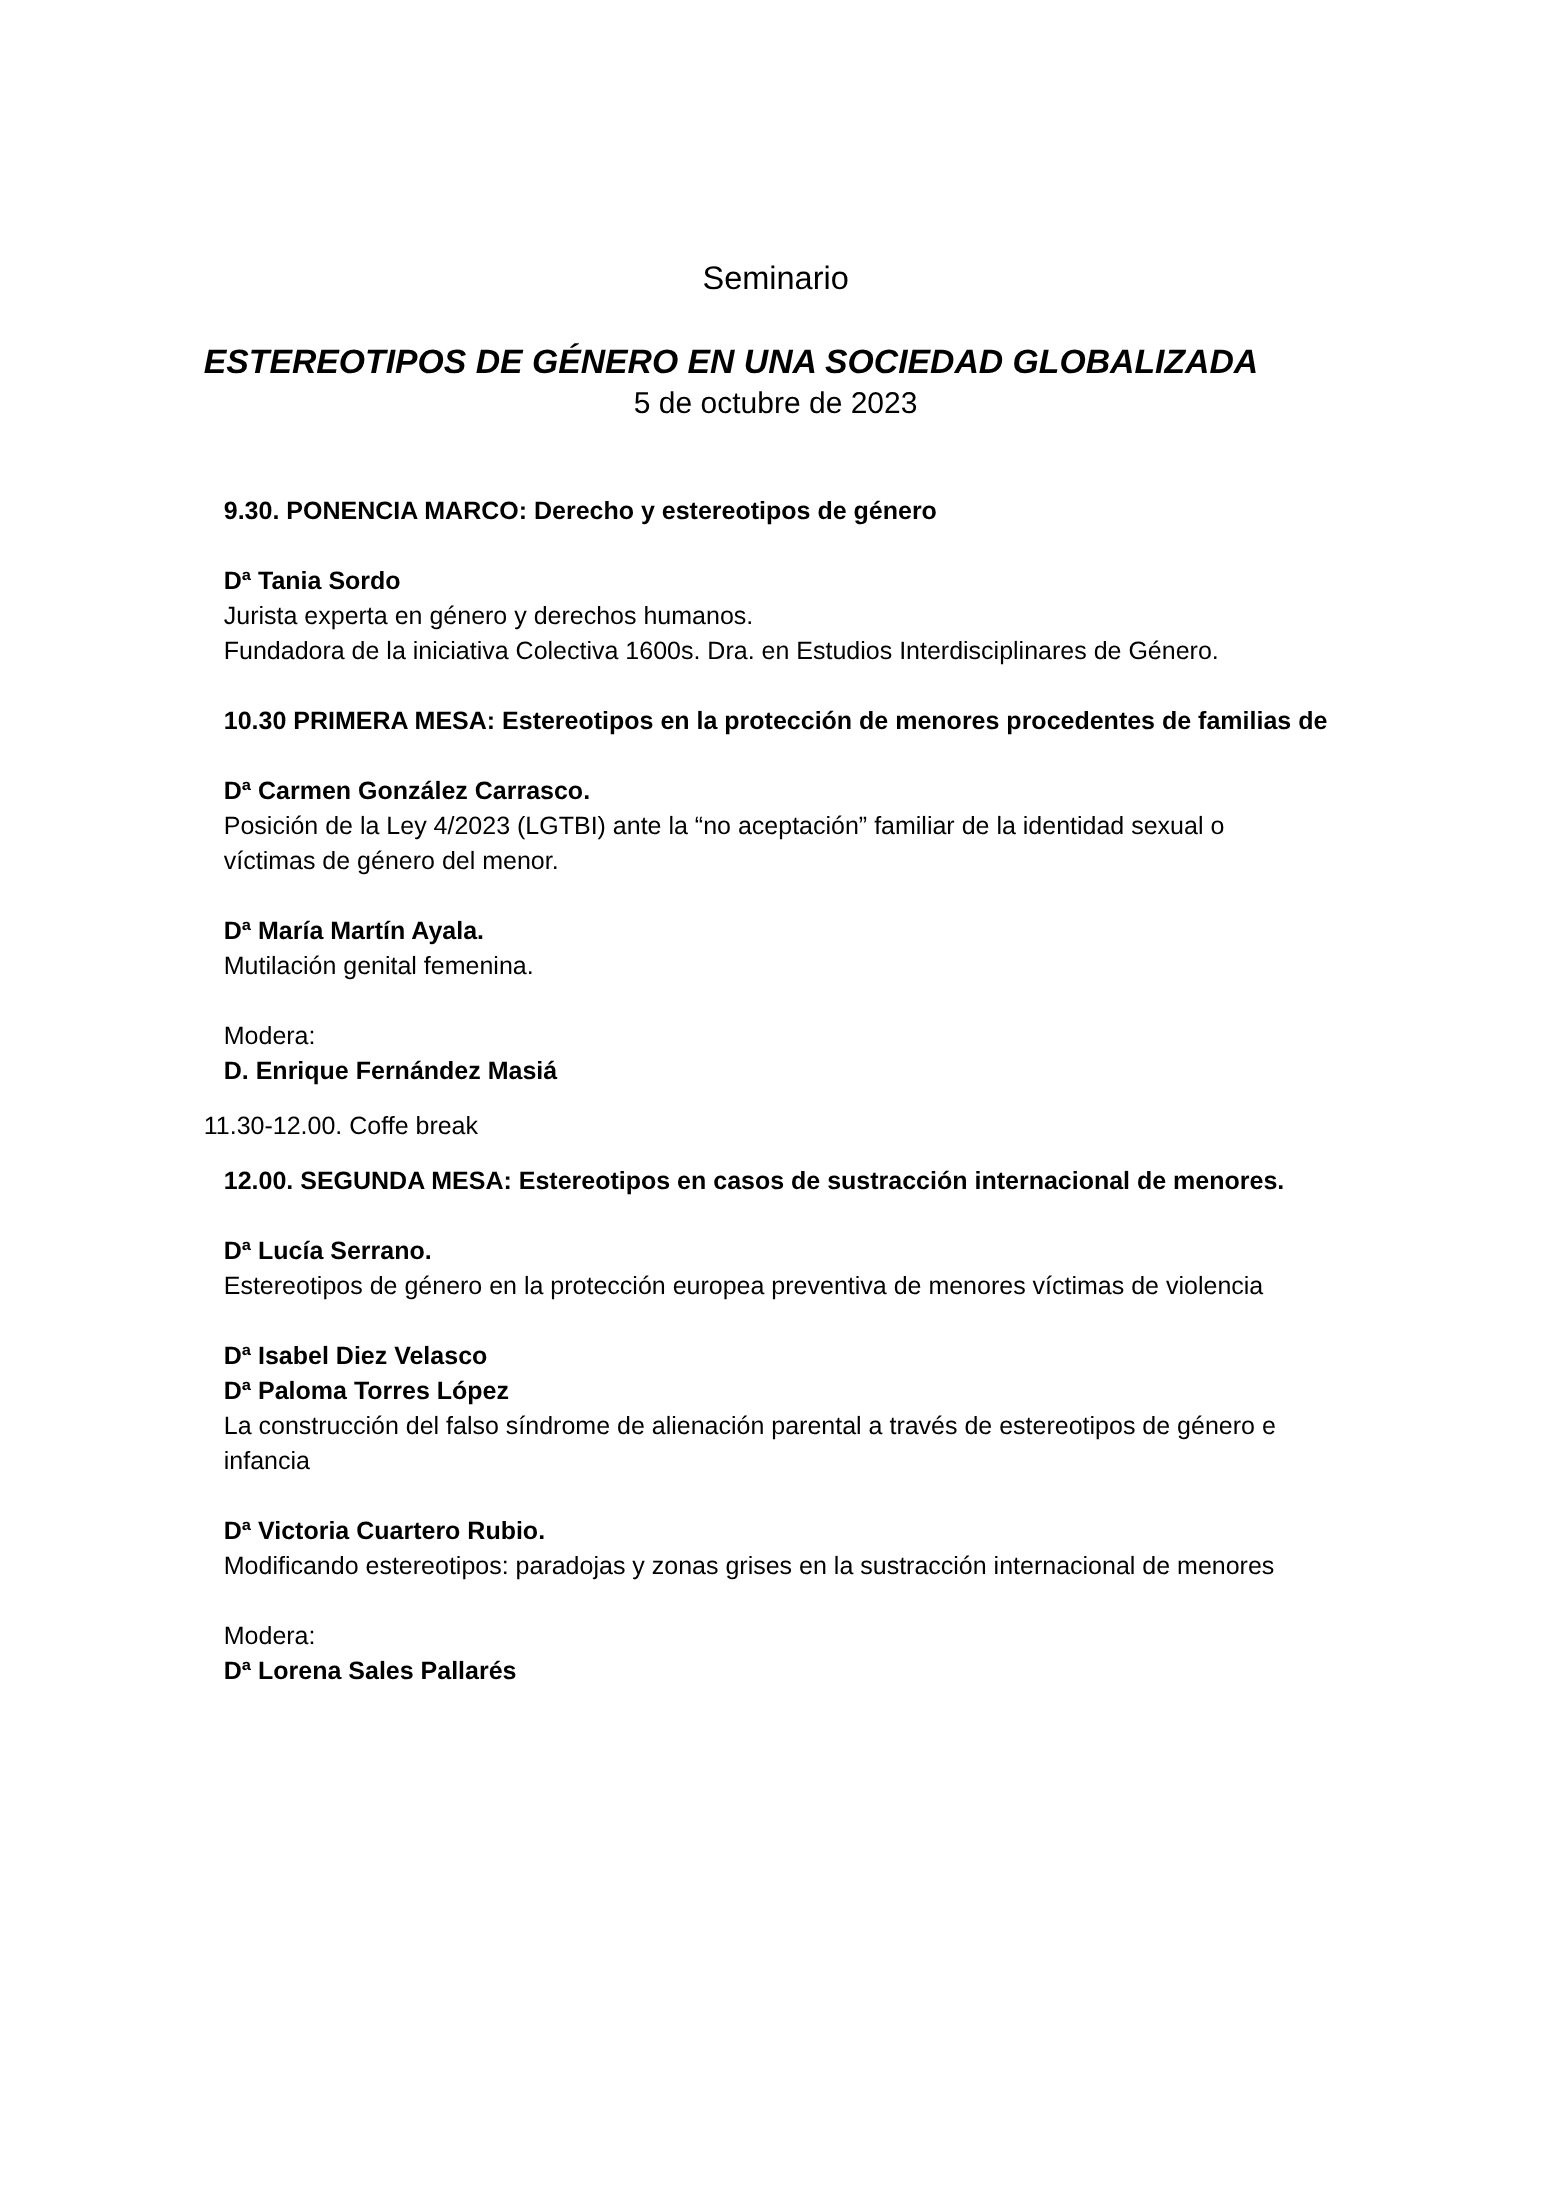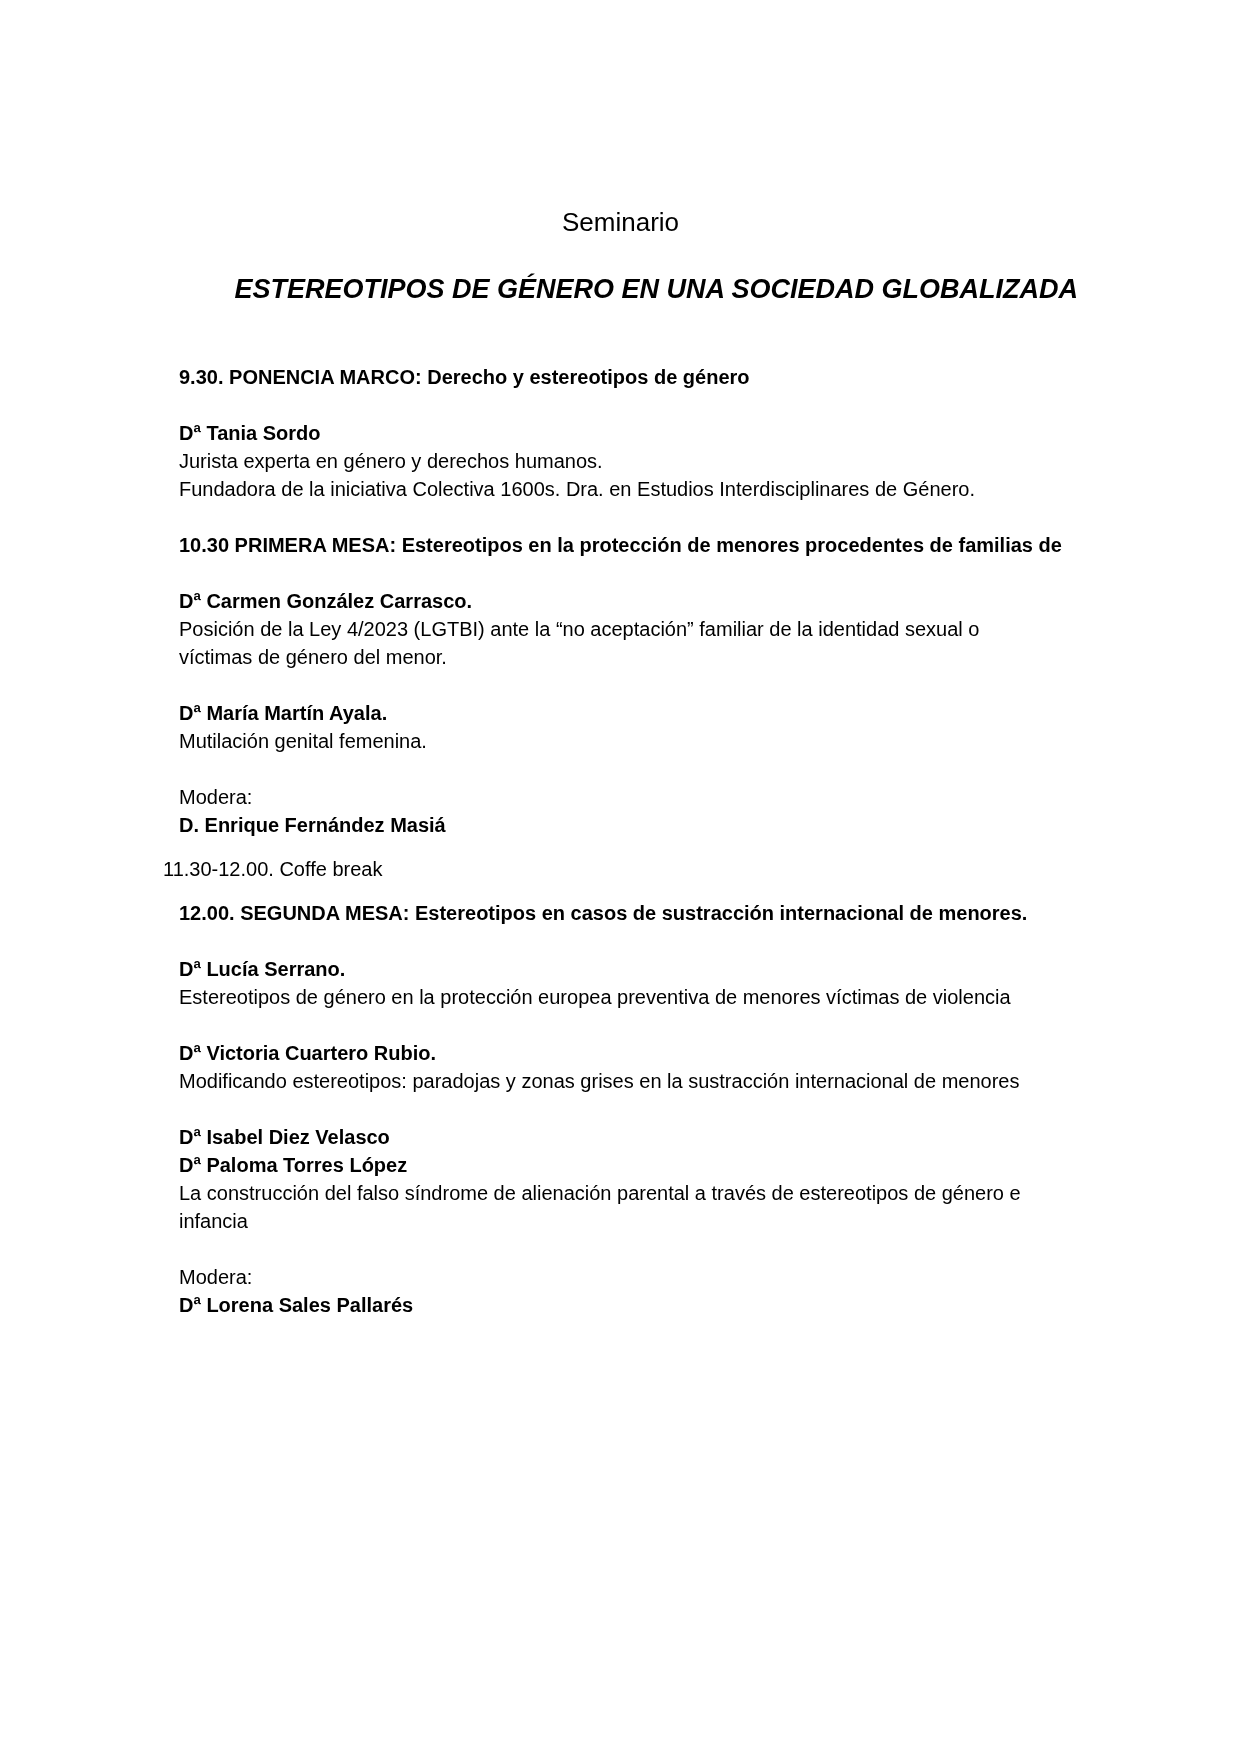--- a/index.html
+++ b/index.html
@@ -20,21 +20,21 @@
     height: 1755px;
     padding: 207px 163px 0 163px;
   }
   .kicker {
     text-align: center;
     font-size: 26px;
     line-height: 30px;
     font-weight: 400;
   }
   .title {
-    text-align: right;
+    text-align: left;
     font-size: 27px;
     line-height: 36px;
     font-weight: 700;
     font-style: italic;
     margin: 34px 0 0 0;
   }
   .date {
     text-align: center;
     font-size: 24px;
     line-height: 32px;
@@ -56,20 +56,21 @@
 </style>
 </head>
 <body>
 
 <main class="doc">
 
   <div class="kicker line">Seminario</div>
 
   <h1 class="title">ESTEREOTIPOS DE GÉNERO EN UNA SOCIEDAD GLOBALIZADA</h1>
 
+  <div class="date line">5 de octubre de 2023</div>
 
   <section>
     <div class="block first b line">9.30. PONENCIA MARCO: Derecho y estereotipos de género</div>
     <div class="block">
       <div class="b line">Dª Tania Sordo</div>
       <div class="line">Jurista experta en género y derechos humanos.</div>
       <div class="line">Fundadora de la iniciativa Colectiva 1600s. Dra. en Estudios Interdisciplinares de Género.</div>
     </div>
   </section>
 
@@ -94,28 +95,28 @@
 
   <div class="block line">11.30-12.00. Coffe break</div>
 
   <section>
     <div class="block b line">12.00. SEGUNDA MESA: Estereotipos en casos de sustracción internacional de menores.</div>
     <div class="block">
       <div class="b line">Dª Lucía Serrano.</div>
       <div class="line">Estereotipos de género en la protección europea preventiva de menores víctimas de violencia</div>
     </div>
     <div class="block">
-      <div class="b line">Dª Victoria Cuartero Rubio.</div>
-      <div class="line">Modificando estereotipos: paradojas y zonas grises en la sustracción internacional de menores</div>
-    </div>
-    <div class="block">
       <div class="b line">Dª Isabel Diez Velasco</div>
       <div class="b line">Dª Paloma Torres López</div>
       <div class="line">La construcción del falso síndrome de alienación parental a través de estereotipos de género e</div>
       <div class="line">infancia</div>
+    </div>
+    <div class="block">
+      <div class="b line">Dª Victoria Cuartero Rubio.</div>
+      <div class="line">Modificando estereotipos: paradojas y zonas grises en la sustracción internacional de menores</div>
     </div>
     <div class="block">
       <div class="line">Modera:</div>
       <div class="b line">Dª Lorena Sales Pallarés</div>
     </div>
   </section>
 
 </main>
 
 </body></html>

